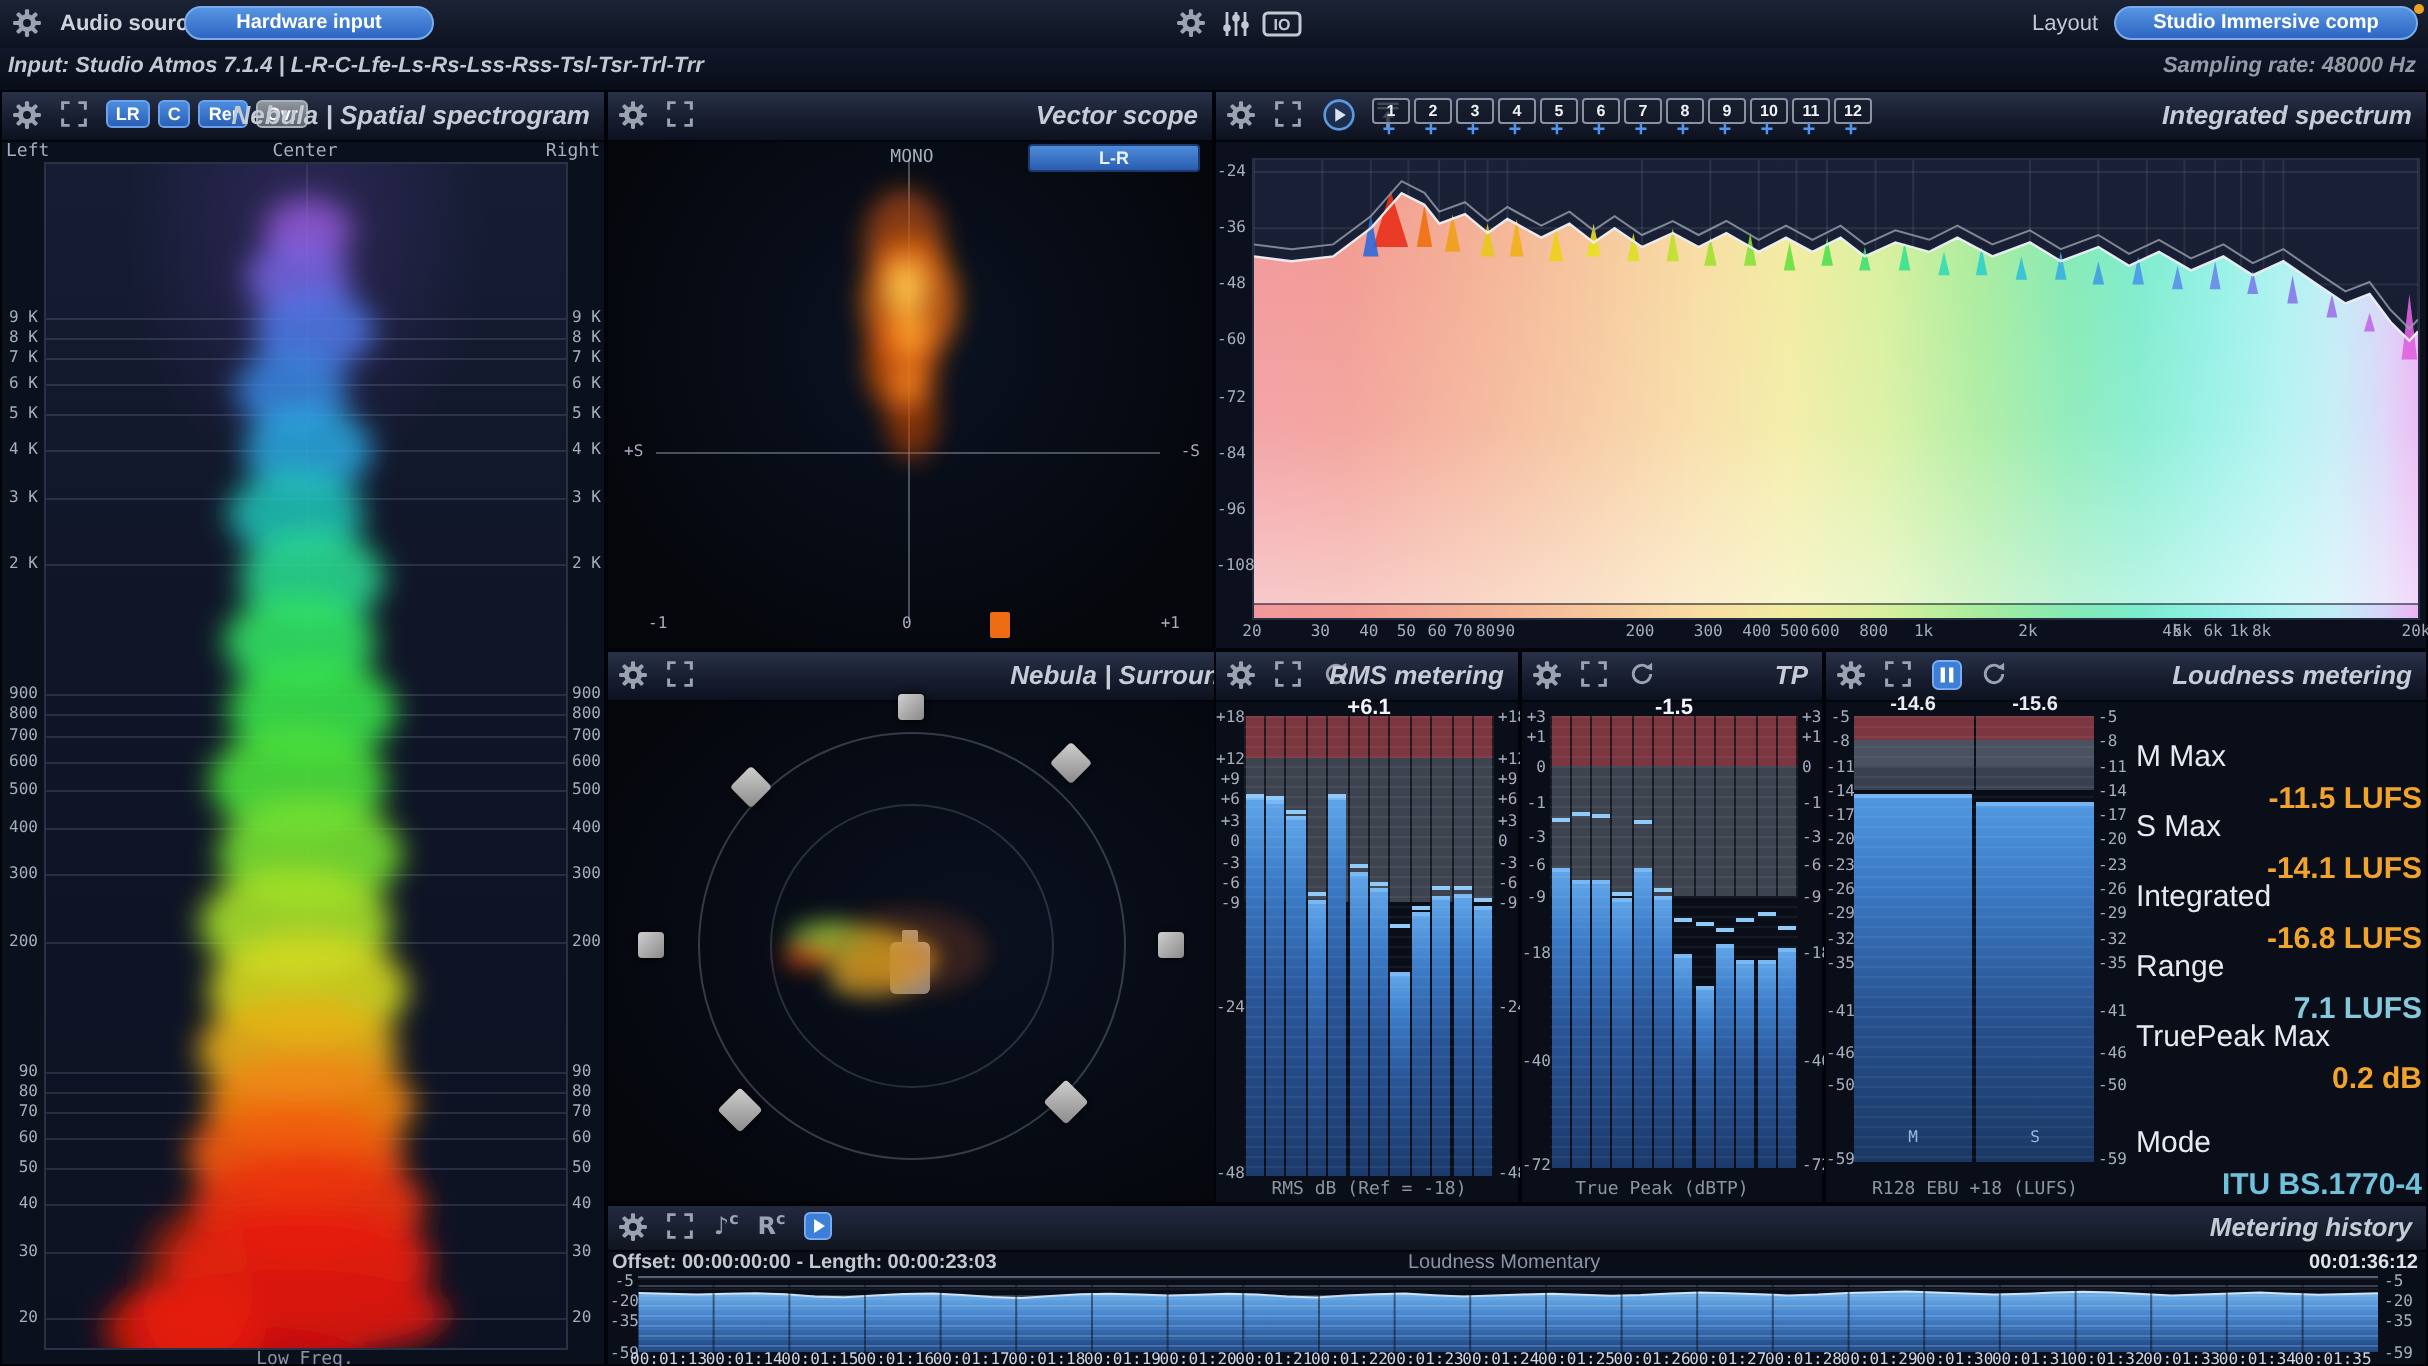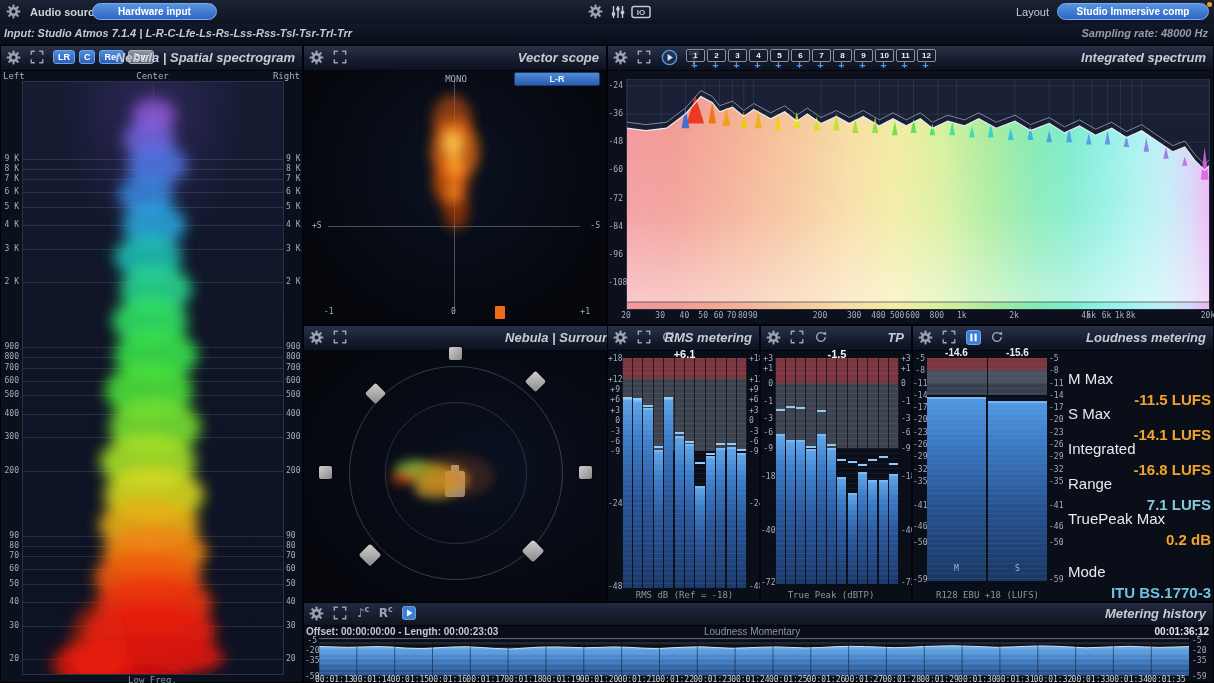--- a/index.html
+++ b/index.html
@@ -774,21 +774,21 @@
         <div style="position: absolute; left: 0px; right: 2px; top: 35px; text-align: right; font: 700 15px &quot;Liberation Sans&quot;, sans-serif; color: rgb(242, 163, 42);">-11.5 LUFS</div>
         <div style="position: absolute; left: 0px; top: 49px; font: 15px &quot;Liberation Sans&quot;, sans-serif; color: rgb(230, 233, 238);">S Max</div>
         <div style="position: absolute; left: 0px; right: 2px; top: 70px; text-align: right; font: 700 15px &quot;Liberation Sans&quot;, sans-serif; color: rgb(242, 163, 42);">-14.1 LUFS</div>
         <div style="position: absolute; left: 0px; top: 84px; font: 15px &quot;Liberation Sans&quot;, sans-serif; color: rgb(230, 233, 238);">Integrated</div>
         <div style="position: absolute; left: 0px; right: 2px; top: 105px; text-align: right; font: 700 15px &quot;Liberation Sans&quot;, sans-serif; color: rgb(242, 163, 42);">-16.8 LUFS</div>
         <div style="position: absolute; left: 0px; top: 119px; font: 15px &quot;Liberation Sans&quot;, sans-serif; color: rgb(230, 233, 238);">Range</div>
         <div style="position: absolute; left: 0px; right: 2px; top: 140px; text-align: right; font: 700 15px &quot;Liberation Sans&quot;, sans-serif; color: rgb(134, 200, 220);">7.1 LUFS</div>
         <div style="position: absolute; left: 0px; top: 154px; font: 15px &quot;Liberation Sans&quot;, sans-serif; color: rgb(230, 233, 238);">TruePeak Max</div>
         <div style="position: absolute; left: 0px; right: 2px; top: 175px; text-align: right; font: 700 15px &quot;Liberation Sans&quot;, sans-serif; color: rgb(242, 163, 42);">0.2 dB</div>
         <div style="position: absolute; left: 0px; top: 207px; font: 15px &quot;Liberation Sans&quot;, sans-serif; color: rgb(230, 233, 238);">Mode</div>
-        <div style="position: absolute; left: 0px; right: 2px; top: 228px; text-align: right; font: 700 15px &quot;Liberation Sans&quot;, sans-serif; color: rgb(111, 194, 220);">ITU BS.1770-3</div>
+        <div style="position: absolute; left: 0px; right: 2px; top: 228px; text-align: right; font: 700 15px &quot;Liberation Sans&quot;, sans-serif; color: rgb(111, 194, 220);">ITU BS.1770-4</div>
       </div>
   </div>
 
   <div class="panel" id="p-hist" style="left:303px;top:602px;width:911px;height:81px;background:#0a0e18">
     <div class="phead" style="height:22px;background:linear-gradient(180deg,#222a40 0%,#10151f 100%)">
       <span class="ic" style="margin-top:3px"><svg width="15" height="15" viewBox="0 0 16 16">
             <g fill="#9ba3b2">
               <rect x="6.9" y="0.6" width="2.2" height="3.6" rx="0.7" transform="rotate(0 8 8)"></rect>
               <rect x="6.9" y="0.6" width="2.2" height="3.6" rx="0.7" transform="rotate(45 8 8)"></rect>
               <rect x="6.9" y="0.6" width="2.2" height="3.6" rx="0.7" transform="rotate(90 8 8)"></rect>

